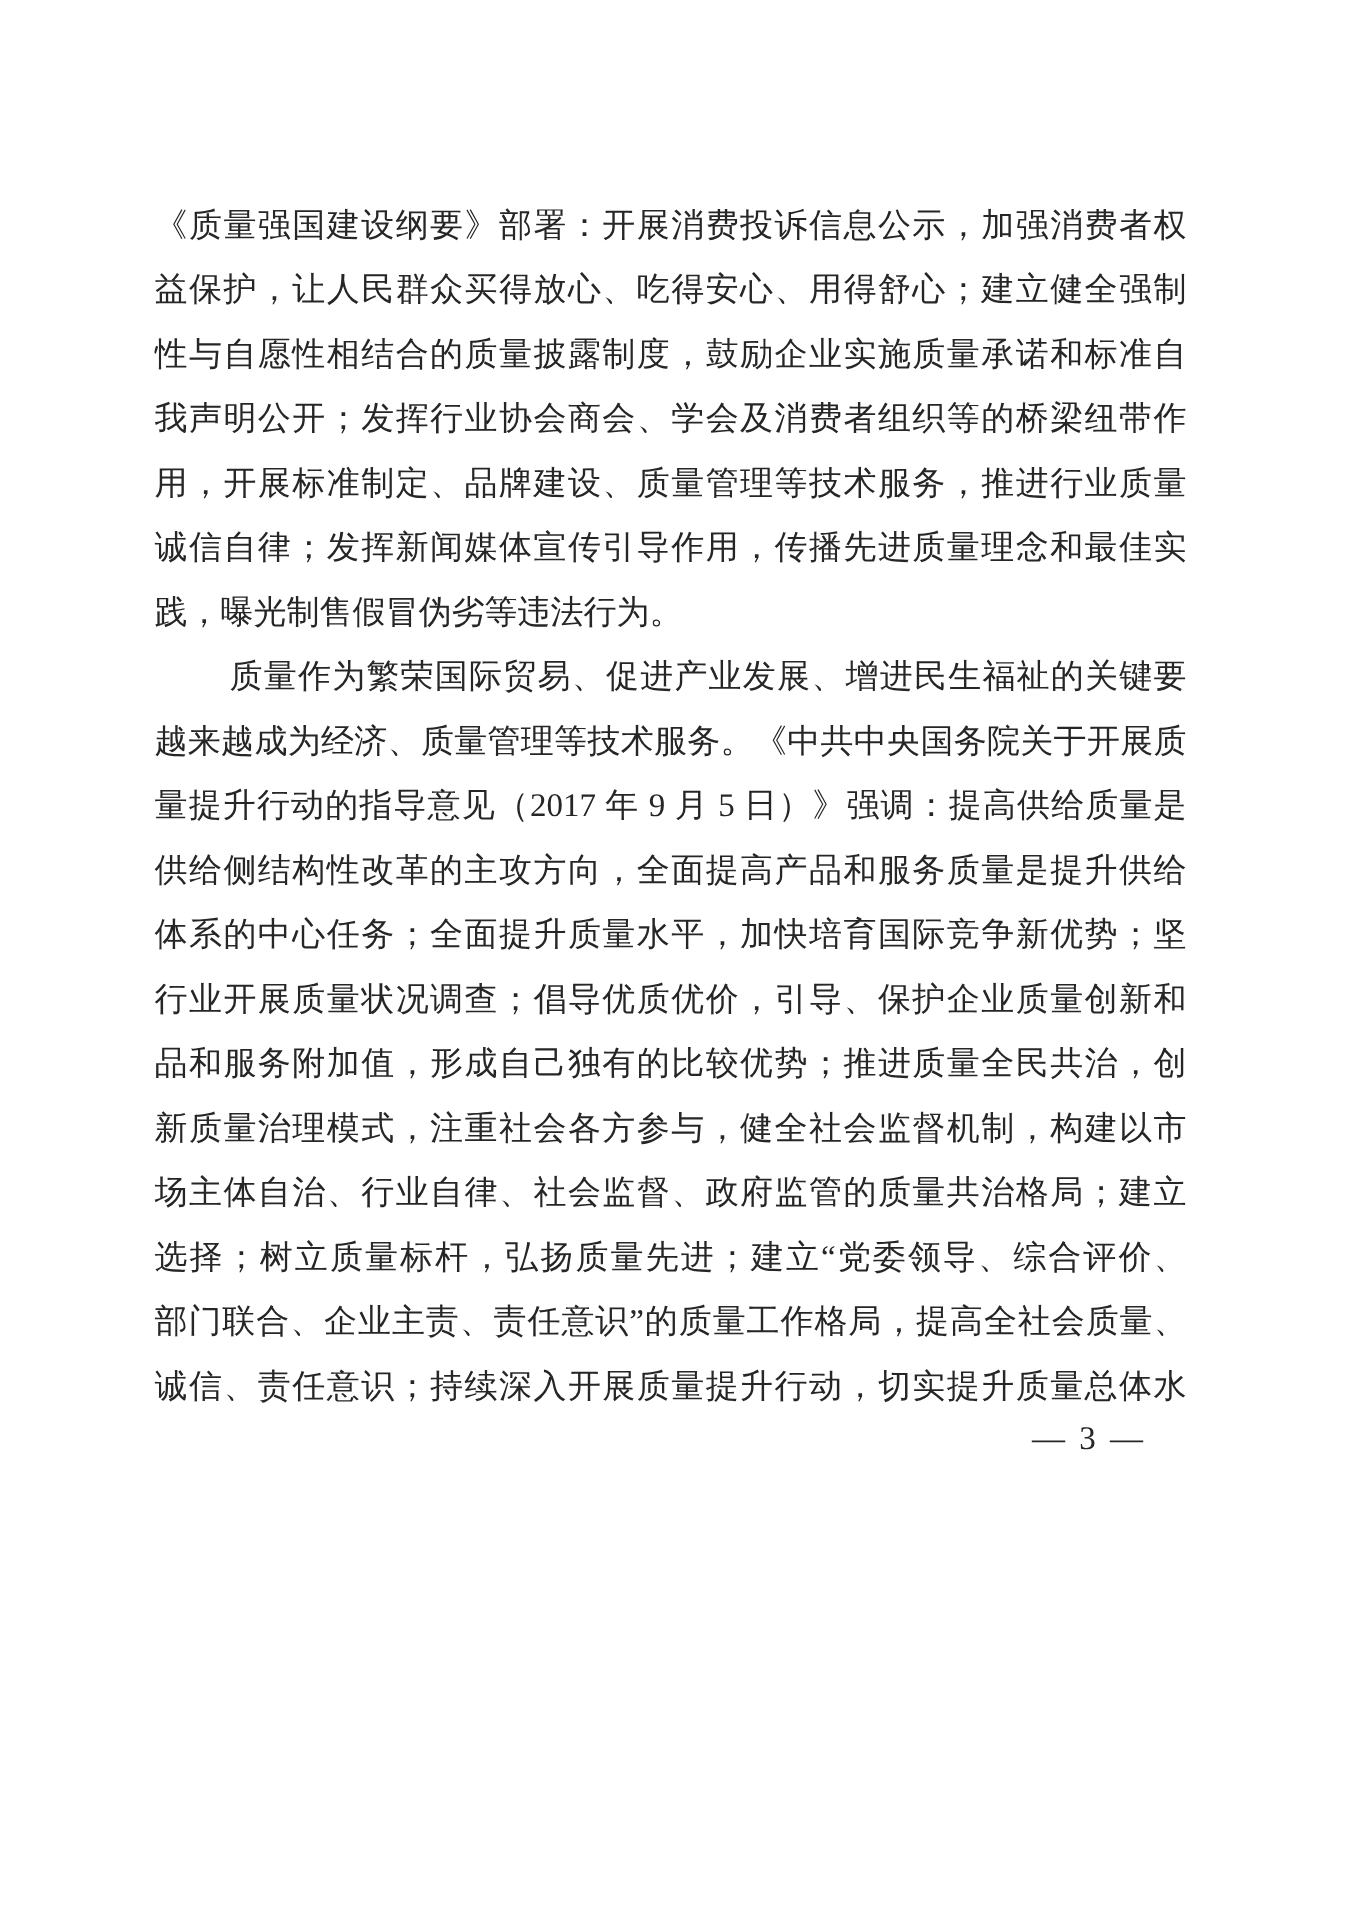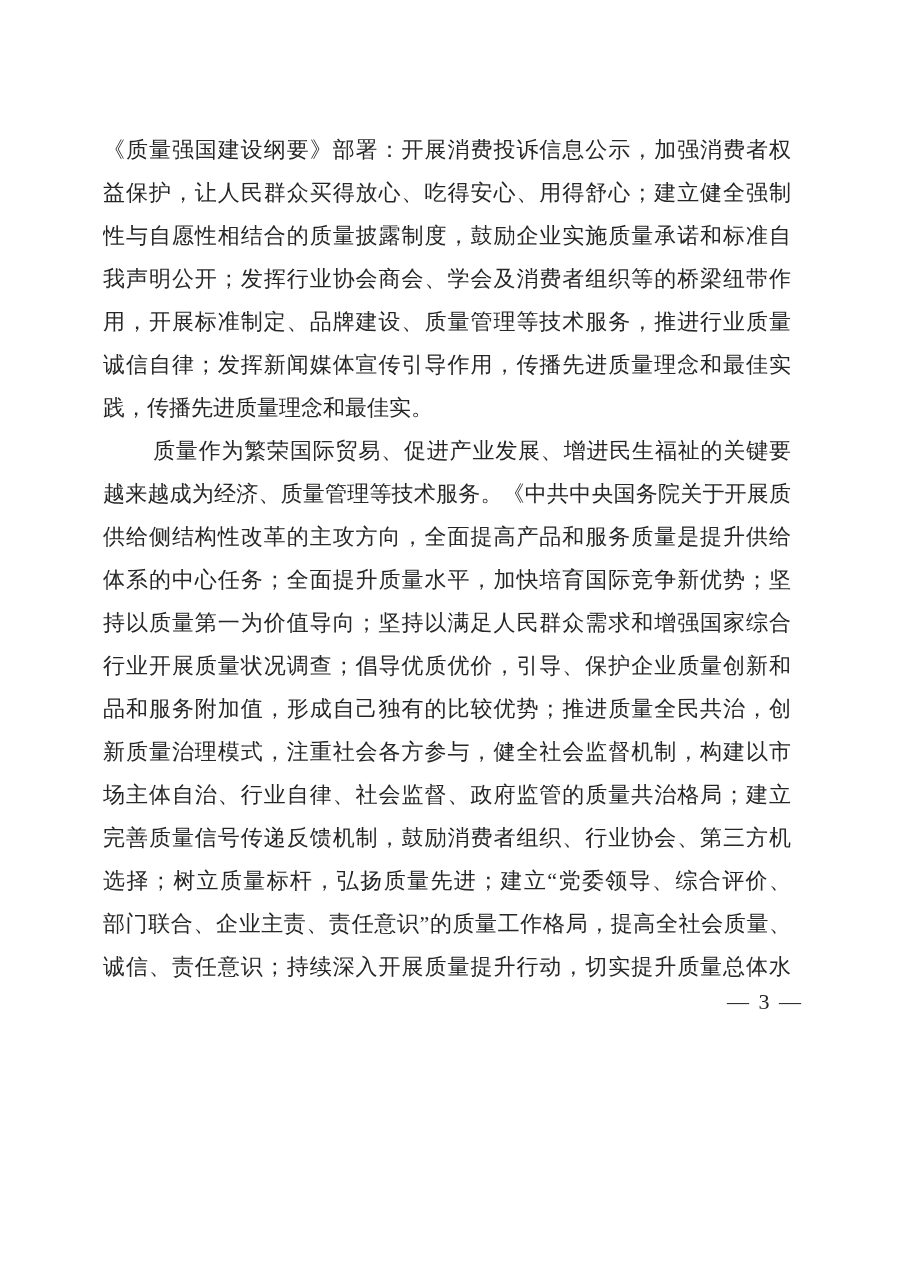--- a/index.html
+++ b/index.html
@@ -6,21 +6,21 @@
     margin: 0;
     padding: 0;
     background: #ffffff;
   }
   .page {
     position: relative;
     width: 900px;
     height: 1273px;
     background: #ffffff;
     box-sizing: border-box;
-    padding: 128px 71px 0 103px;
+    padding: 128px 110px 0 103px;
     font-family: "Liberation Serif", "DejaVu Serif", serif;
     color: #262626;
     overflow: hidden;
   }
   .content {
     width: 688px;
   }
   .paragraph {
     margin: 0;
     padding: 0;
@@ -56,32 +56,31 @@
 
 <div class="page">
   <div class="content" id="content">
       <div class="paragraph">
         <div class="line">《质量强国建设纲要》部署：开展消费投诉信息公示，加强消费者权</div>
         <div class="line">益保护，让人民群众买得放心、吃得安心、用得舒心；建立健全强制</div>
         <div class="line">性与自愿性相结合的质量披露制度，鼓励企业实施质量承诺和标准自</div>
         <div class="line">我声明公开；发挥行业协会商会、学会及消费者组织等的桥梁纽带作</div>
         <div class="line">用，开展标准制定、品牌建设、质量管理等技术服务，推进行业质量</div>
         <div class="line">诚信自律；发挥新闻媒体宣传引导作用，传播先进质量理念和最佳实</div>
-        <div class="line end-short">践，传播先进质量理念和最佳实。</div>
+        <div class="line end-short">践，曝光制售假冒伪劣等违法行为。</div>
       </div>
       <div class="paragraph">
         <div class="line indent">质量作为繁荣国际贸易、促进产业发展、增进民生福祉的关键要素，</div>
         <div class="line">越来越成为经济、质量管理等技术服务。《中共中央国务院关于开展质</div>
+        <div class="line">量提升行动的指导意见（2017 年 9 月 5 日）》强调：提高供给质量是</div>
         <div class="line">供给侧结构性改革的主攻方向，全面提高产品和服务质量是提升供给</div>
         <div class="line">体系的中心任务；全面提升质量水平，加快培育国际竞争新优势；坚</div>
-        <div class="line">持以质量第一为价值导向；坚持以满足人民群众需求和增强国家综合</div>
         <div class="line">行业开展质量状况调查；倡导优质优价，引导、保护企业质量创新和</div>
         <div class="line">品和服务附加值，形成自己独有的比较优势；推进质量全民共治，创</div>
         <div class="line">新质量治理模式，注重社会各方参与，健全社会监督机制，构建以市</div>
         <div class="line">场主体自治、行业自律、社会监督、政府监管的质量共治格局；建立</div>
-        <div class="line">完善质量信号传递反馈机制，鼓励消费者组织、行业协会、第三方机</div>
         <div class="line">选择；树立质量标杆，弘扬质量先进；建立“党委领导、综合评价、</div>
         <div class="line">部门联合、企业主责、责任意识”的质量工作格局，提高全社会质量、</div>
         <div class="line">诚信、责任意识；持续深入开展质量提升行动，切实提升质量总体水平。</div>
       </div>
     </div>
   <div class="page-number">— 3 —</div>
 </div>
 
 </body></html>

